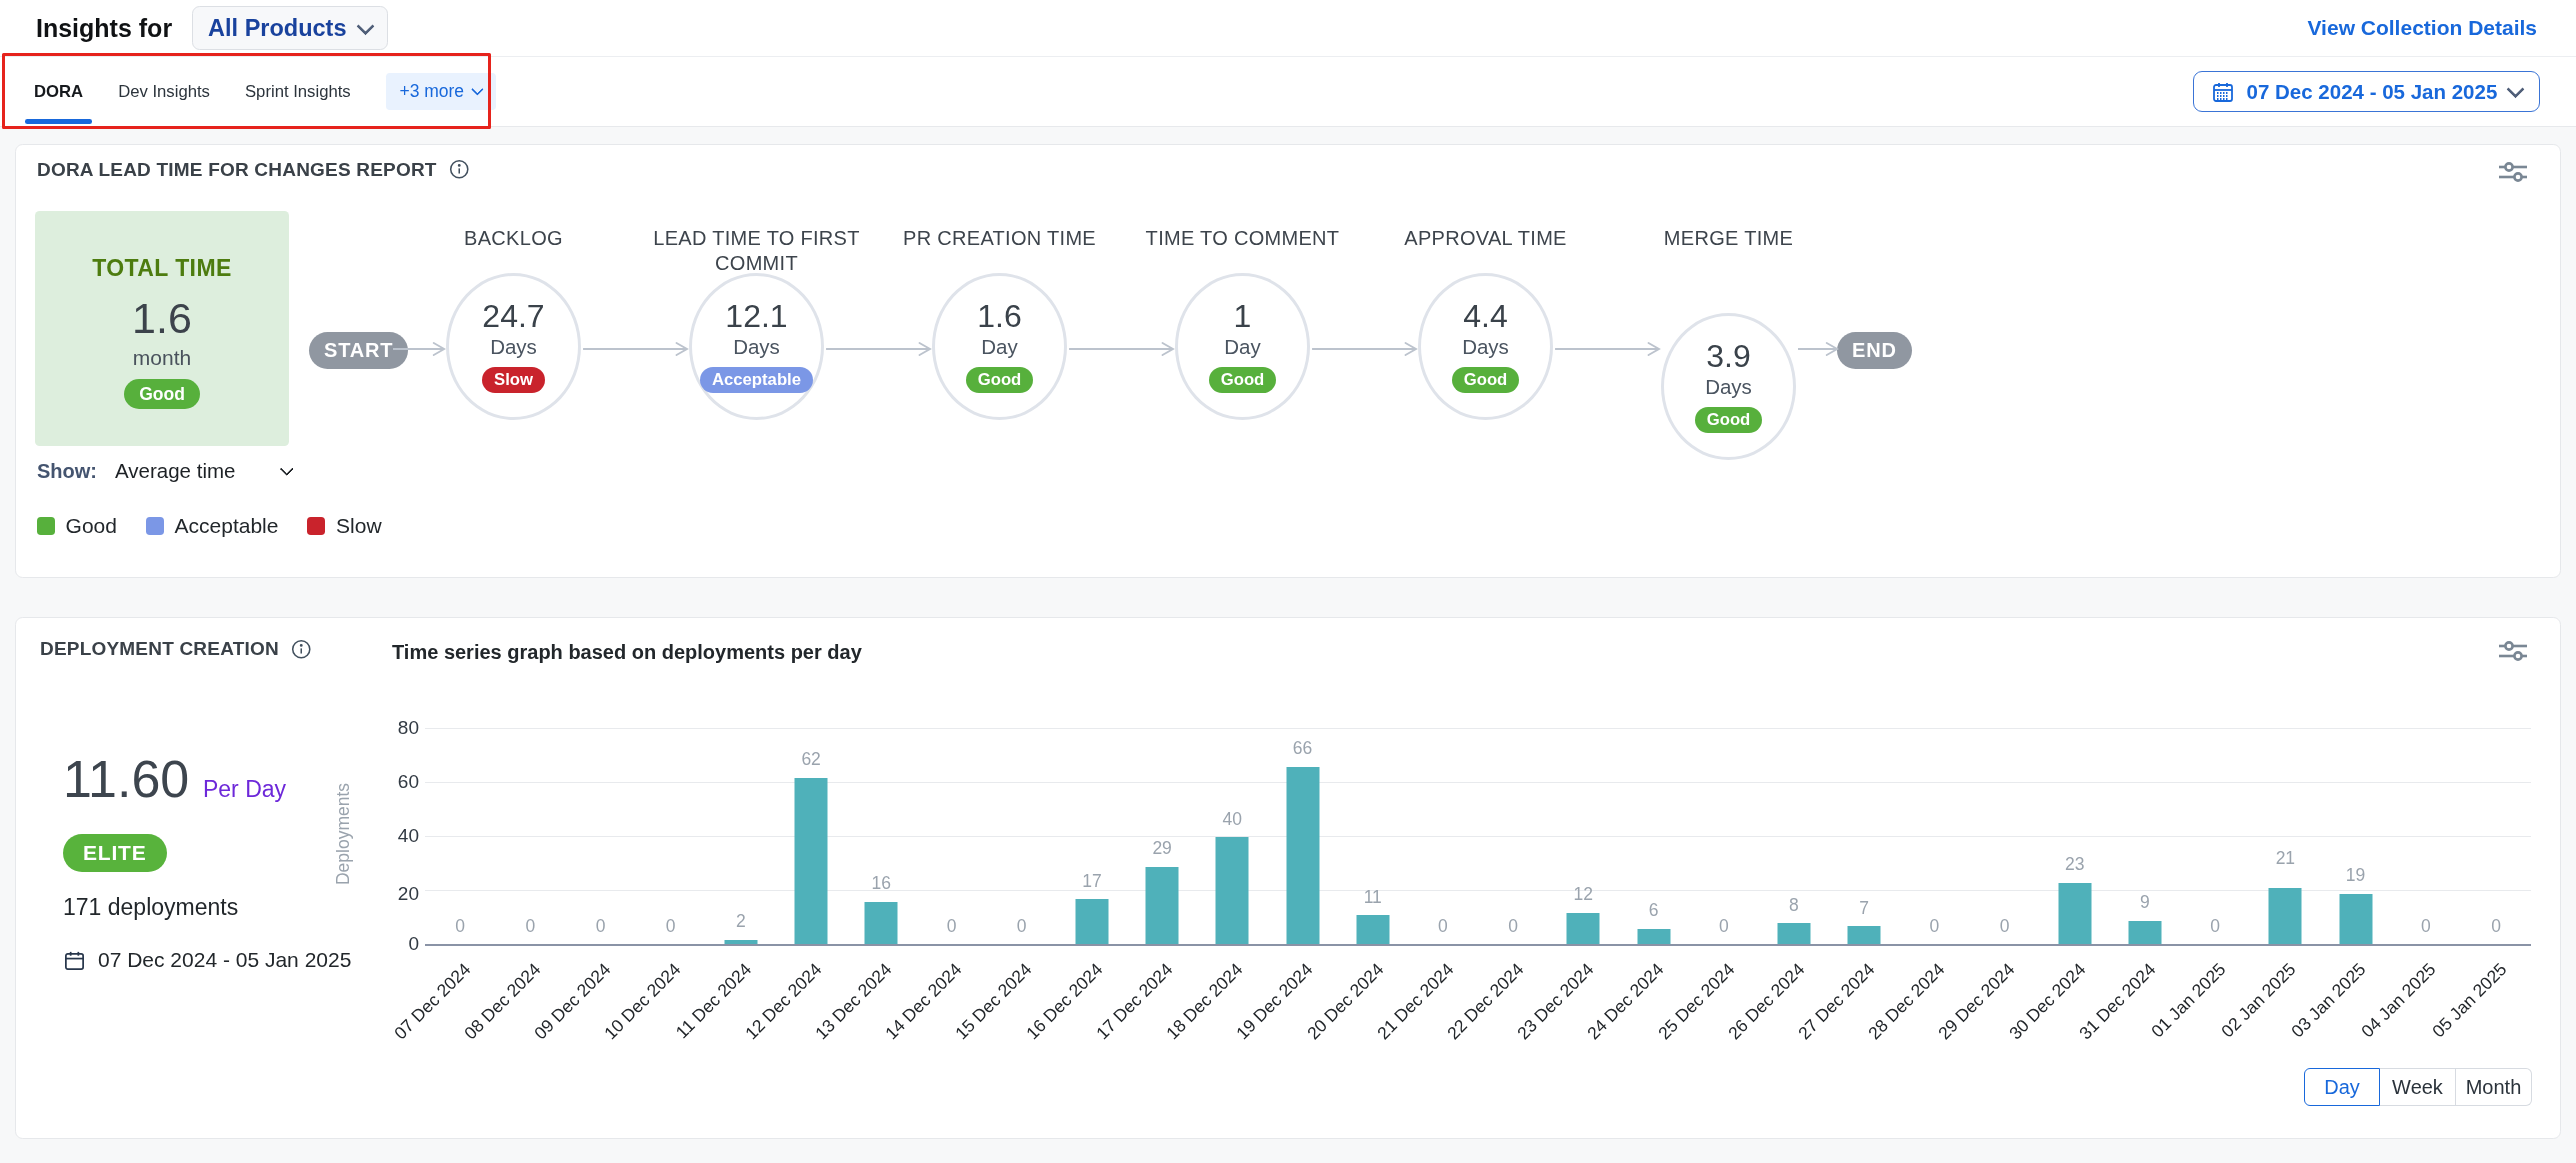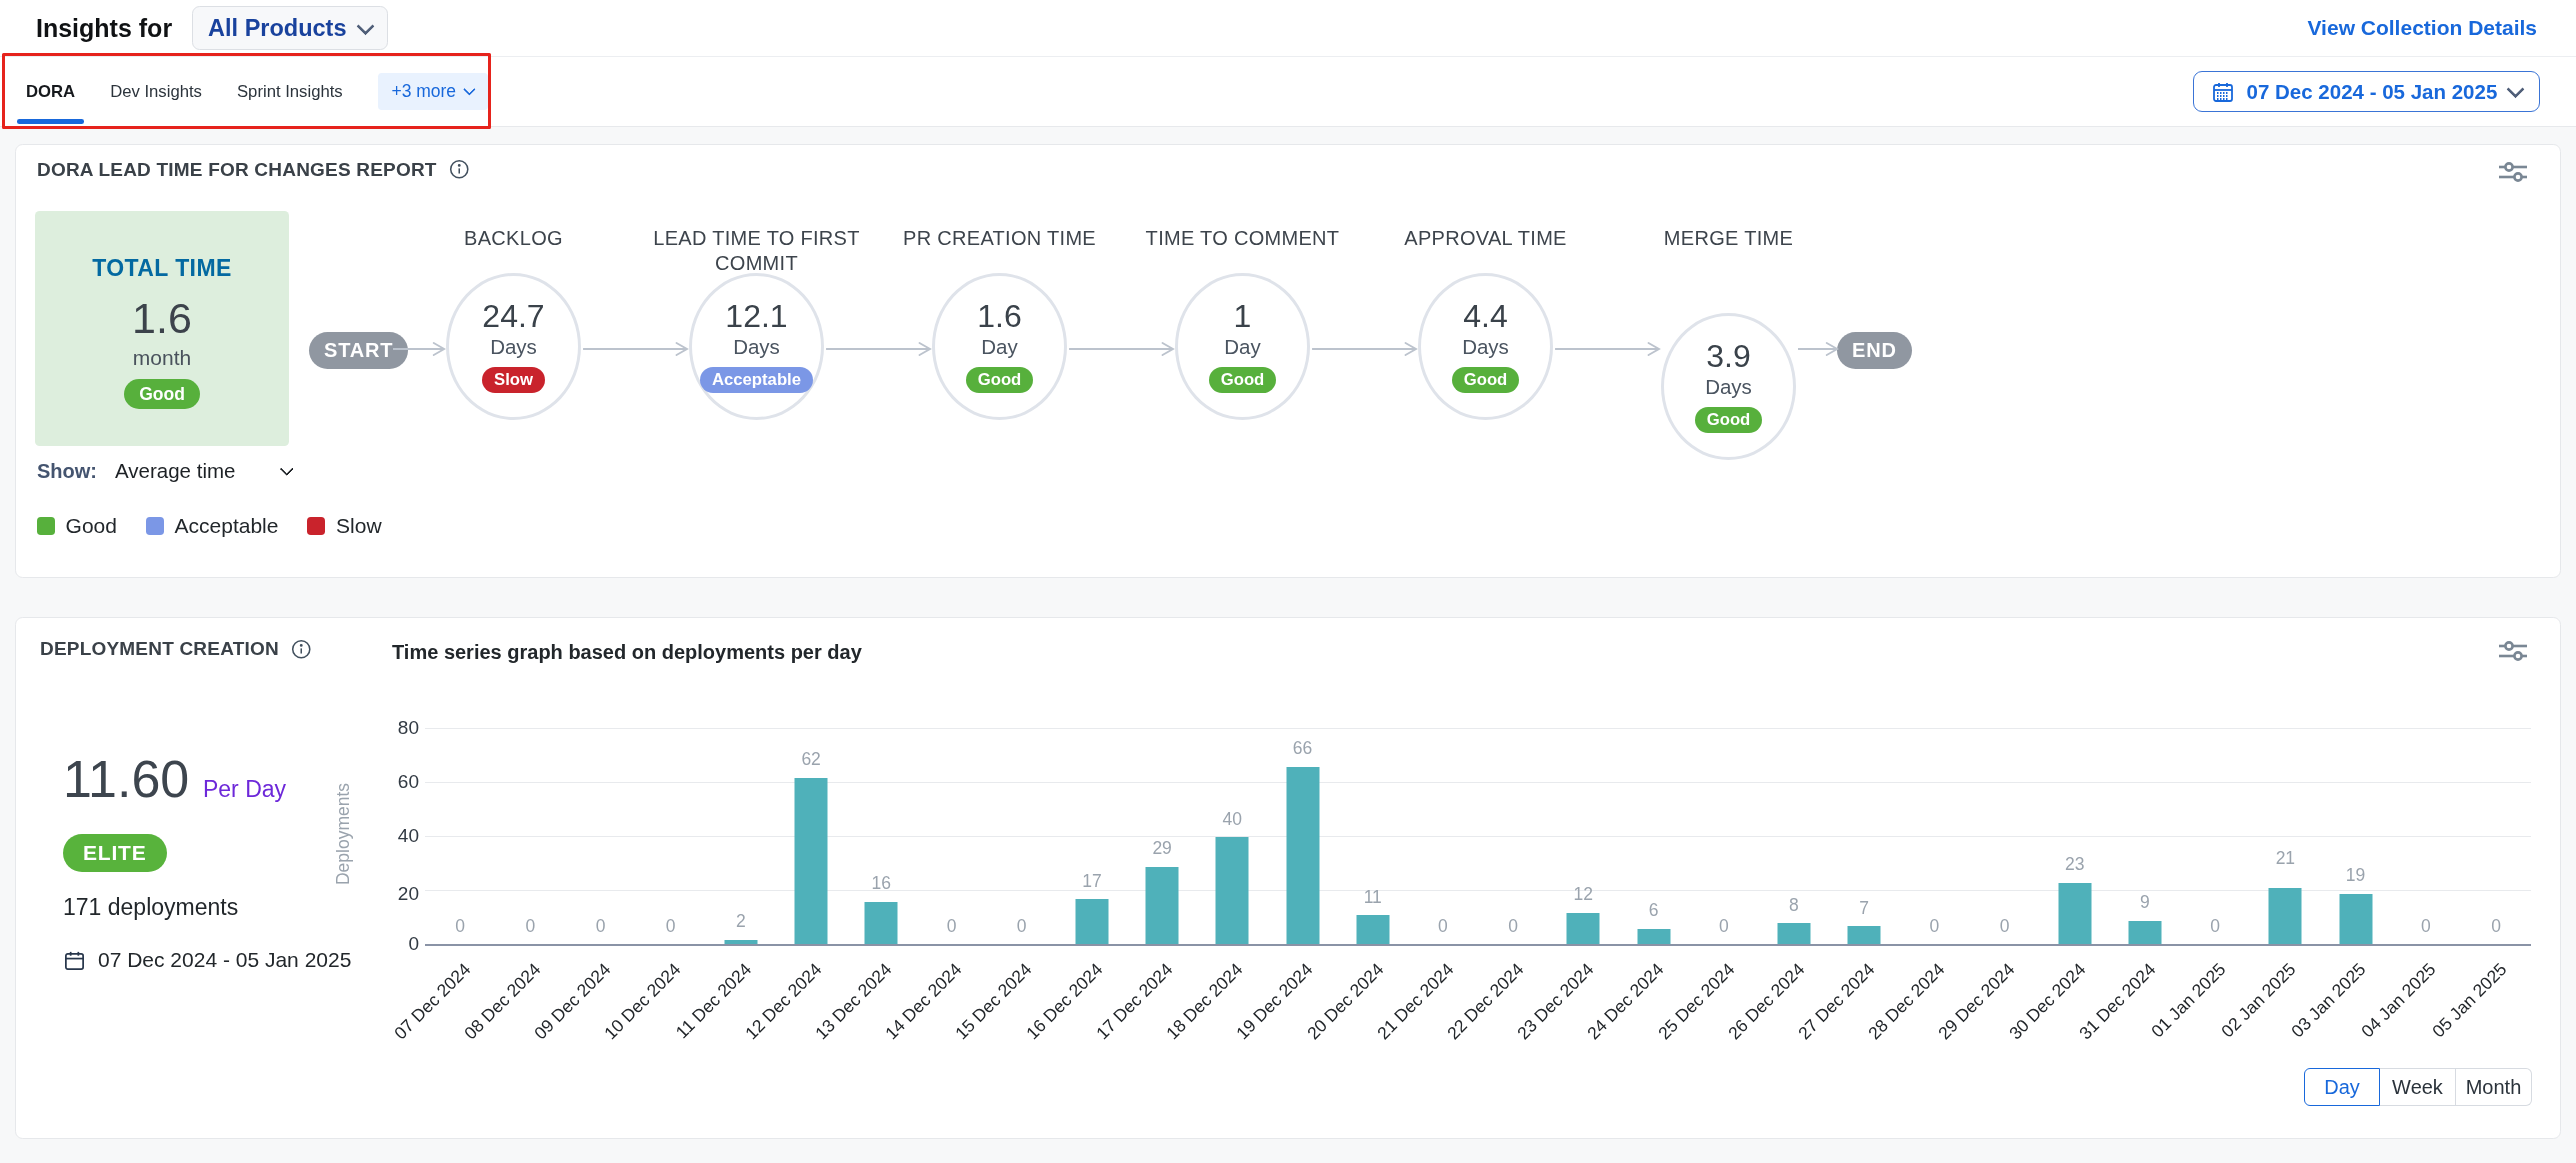--- a/index.html
+++ b/index.html
@@ -12,42 +12,42 @@
   .page-title{font-size:25px;font-weight:700;color:#101214;margin:0 20px 0 0;}
   .product-selector{display:flex;align-items:center;gap:12px;background:#f7f8fa;border:1.5px solid #dcdfe4;border-radius:7.6px;padding:7.6px 15px;cursor:pointer;}
   .product-selector .label{font-size:23.5px;font-weight:700;color:#19429d;}
   .chev{display:inline-block;width:10px;height:10px;border-right:3px solid #44505e;border-bottom:3px solid #44505e;transform:rotate(45deg) translate(-1.5px,-1.5px);border-radius:0.8px;}
   .chev.small{width:6.8px;height:6.8px;border-width:2.3px;}
   .chev.blue{border-color:#1868db;}
   .chev.dark{border-color:#505f79;}
   .view-details{font-size:21px;font-weight:700;color:#1868db;text-decoration:none;cursor:pointer;}
 
   
-  .tabstrip{position:relative;height:71px;background:#fff;border-top:0.8px solid #eceef1;border-bottom:1.5px solid #e7e9ec;display:flex;align-items:center;justify-content:space-between;padding:0 36px 0 26px;box-sizing:border-box;}
+  .tabstrip{position:relative;height:71px;background:#fff;border-top:0.8px solid #eceef1;border-bottom:1.5px solid #e7e9ec;display:flex;align-items:center;justify-content:space-between;padding:0 36px 0 34px;box-sizing:border-box;}
   .tabs{display:flex;align-items:center;height:100%;}
   .tab{position:relative;height:100%;display:flex;align-items:center;margin-right:35px;font-size:16.7px;font-weight:500;color:#2c343c;cursor:pointer;}
   .tab.active{color:#16191d;font-weight:700;}
   .tab.active::after{content:"";position:absolute;left:-9px;right:-9px;bottom:2.3px;height:4.6px;border-radius:2.3px;background:#1868db;}
   .more-chip{display:flex;align-items:center;gap:9px;background:#e9f2fe;border:none;border-radius:3.8px;padding:8.4px 13.7px;font-size:17.5px;font-weight:500;color:#1868db;cursor:pointer;font-family:inherit;}
   .date-range{display:flex;align-items:center;gap:12px;background:#fff;border:1.5px solid #3a74d6;border-radius:9px;padding:7.6px 16.7px;cursor:pointer;font-family:inherit;}
   .date-range .label{font-size:20.5px;font-weight:700;color:#1868db;}
   .annotation-box{position:absolute;left:1.5px;top:53px;width:489px;height:76px;border:3.8px solid #e6231c;border-radius:1.5px;z-index:20;pointer-events:none;box-sizing:border-box;}
 
   
   .card{position:absolute;left:15px;width:2546px;background:#fff;border:1.5px solid #e6e8eb;border-radius:7.6px;box-sizing:border-box;}
   #lead-card{top:144px;height:434px;}
   #deploy-card{top:617px;height:522px;}
   .card-title-row{position:absolute;left:21px;top:13.7px;display:flex;align-items:center;gap:12px;}
   .card-title{font-size:19px;font-weight:700;color:#3a4148;letter-spacing:0.2px;margin:0;}
   .info-icon{width:20.5px;height:20.5px;flex:0 0 auto;cursor:pointer;}
   .sliders-icon{position:absolute;right:32px;top:15px;width:30px;height:24px;cursor:pointer;}
 
   
   .total-panel{position:absolute;left:19px;top:66px;width:254px;height:235px;background:#ddeedd;border-radius:4.6px;display:flex;flex-direction:column;align-items:center;box-sizing:border-box;}
-  .total-label{margin-top:44px;font-size:23px;font-weight:700;color:#0369a1;letter-spacing:0.4px;}
+  .total-label{margin-top:44px;font-size:23px;font-weight:700;color:#4d7c0f;letter-spacing:0.4px;}
   .total-value{margin-top:12px;font-size:43px;font-weight:500;color:#3c434b;}
   .total-unit{margin-top:3px;font-size:21px;color:#49525c;}
   .status-pill{display:inline-block;margin-top:9px;padding:4.6px 15px;border-radius:759px;font-size:17.5px;font-weight:600;color:#fff;background:#888;}
   .status-pill[data-status="Good"]{background:#57b03c;}
   .status-pill[data-status="Acceptable"]{background:#7b97e6;}
   .status-pill[data-status="Slow"]{background:#c9232c;}
   .endpoint-pill{position:absolute;background:#9097a1;color:#fff;font-size:20px;font-weight:700;letter-spacing:0.8px;padding:6.8px 15px;border-radius:759px;}
   .stage{position:absolute;top:81px;width:243px;display:flex;flex-direction:column;align-items:center;}
   .stage-title{height:47px;font-size:20px;font-weight:500;color:#3d444c;letter-spacing:0.3px;line-height:25px;text-align:center;}
   .stage-circle{width:135px;height:147px;border:3px solid #dfe3ea;border-radius:50%;background:#fff;display:flex;flex-direction:column;align-items:center;justify-content:center;box-sizing:border-box;}

